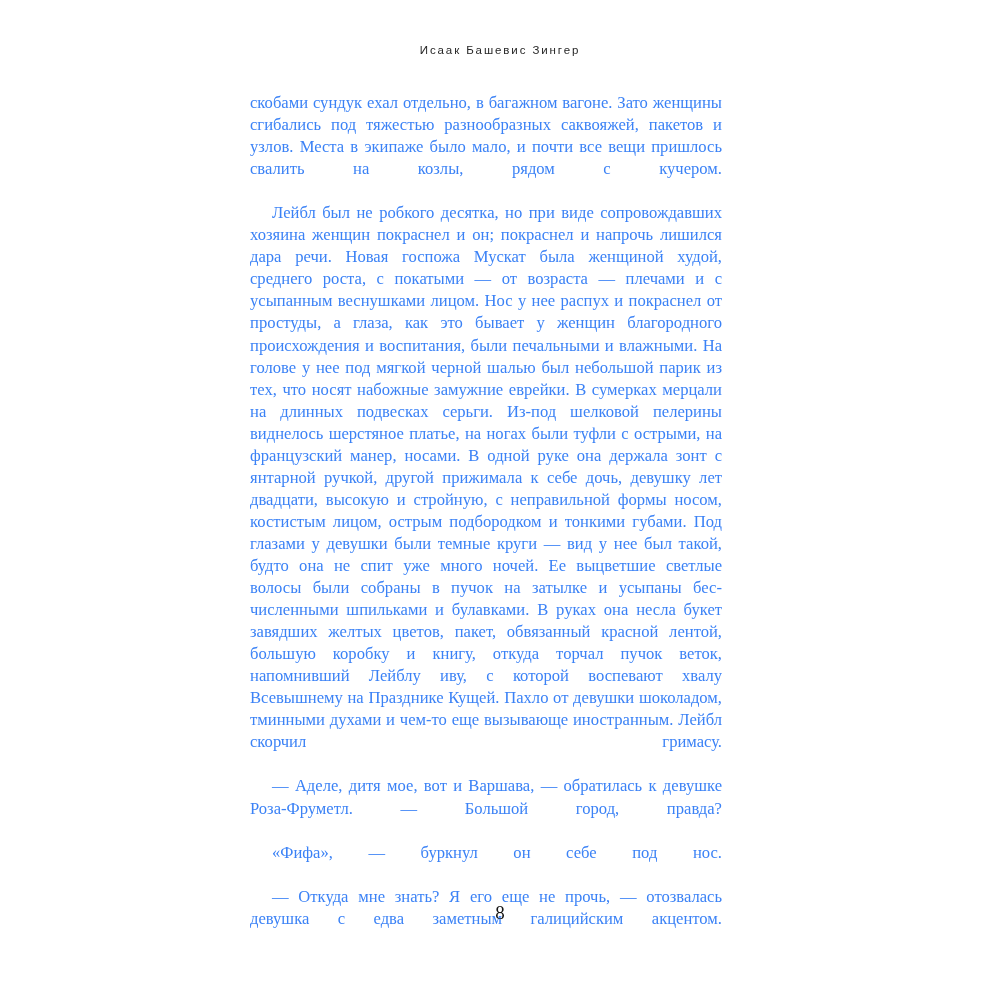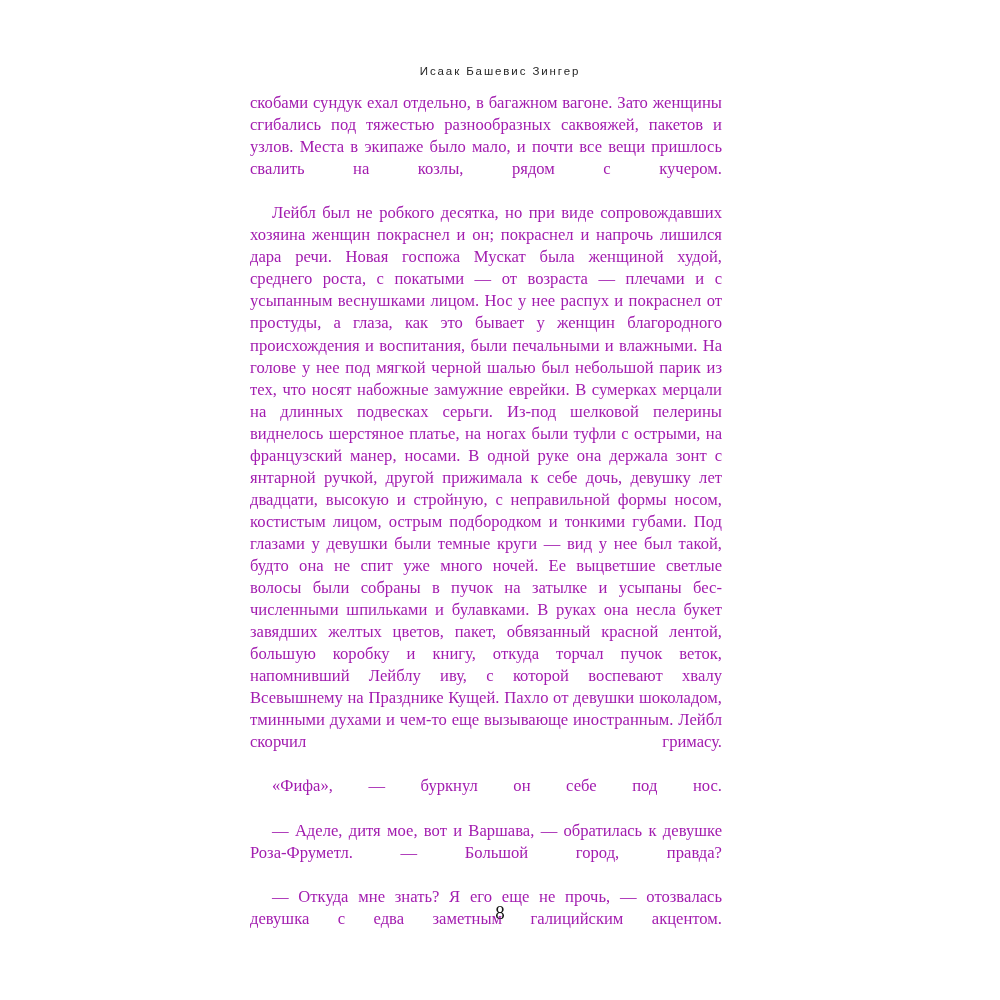--- a/index.html
+++ b/index.html
@@ -21,21 +21,21 @@
     width: 1000px;
     height: 1000px;
     background: #ffffff;
   }
 
   
   .running-header {
     position: absolute;
     left: 0;
     right: 0;
-    top: 65px;
+    top: 44px;
     text-align: center;
     font-family: "Liberation Sans", "DejaVu Sans", sans-serif;
     font-size: 11.5px;
     font-weight: 400;
     letter-spacing: 1.9px;
     color: #262626;
     white-space: nowrap;
   }
 
   
@@ -46,21 +46,21 @@
     width: 472px;
   }
 
   .para {
     margin: 0;
     text-align: justify;
     text-justify: inter-word;
     text-indent: 22px;
     font-size: 16.6px;
     line-height: 22.05px;
-    color: #a21caf;
+    color: #3b82f6;
     -webkit-hyphens: manual;
     hyphens: manual;
     word-spacing: 0.1px;
   }
 
   
   .para.continued {
     text-indent: 0;
   }
 
@@ -87,20 +87,20 @@
 </head>
 <body>
 
 <div class="page">
 
   <div class="running-header">Исаак Башевис Зингер</div>
 
   <div class="text-block">
     <p class="para continued">скобами сундук ехал отдельно, в багажном вагоне. Зато женщины сгибались под тяжестью разнообразных сак­вояжей, пакетов и узлов. Места в экипаже было мало, и почти все вещи пришлось свалить на козлы, рядом с ку­чером.</p>
     <p class="para">Лейбл был не робкого десятка, но при виде сопровож­давших хозяина женщин покраснел и он; покраснел и на­прочь лишился дара речи. Новая госпожа Мускат была женщиной худой, среднего роста, с покатыми — от воз­раста — плечами и с усыпанным веснушками лицом. Нос у нее распух и покраснел от простуды, а глаза, как это бы­вает у женщин благородного происхождения и воспита­ния, были печальными и влажными. На голове у нее под мягкой черной шалью был небольшой парик из тех, что носят набожные замужние еврейки. В сумерках мерцали на длинных подвесках серьги. Из-под шелковой пелери­ны виднелось шерстяное платье, на ногах были туфли с острыми, на французский манер, носами. В одной руке она держала зонт с янтарной ручкой, другой прижима­ла к себе дочь, девушку лет двадцати, высокую и строй­ную, с неправильной формы носом, костистым лицом, острым подбородком и тонкими губами. Под глазами у девушки были темные круги — вид у нее был такой, буд­то она не спит уже много ночей. Ее выцветшие светлые волосы были собраны в пучок на затылке и усыпаны бес­численными шпильками и булавками. В руках она несла букет завядших желтых цветов, пакет, обвязанный крас­ной лентой, большую коробку и книгу, откуда торчал пучок веток, напомнивший Лейблу иву, с которой вос­певают хвалу Всевышнему на Празднике Кущей. Пахло от девушки шоколадом, тминными духами и чем-то еще вызывающе иностранным. Лейбл скорчил гримасу.</p>
+    <p class="para">— Аделе, дитя мое, вот и Варшава, — обратилась к де­вушке Роза-Фруметл. — Большой город, правда?</p>
     <p class="para">«Фифа», — буркнул он себе под нос.</p>
-    <p class="para">— Аделе, дитя мое, вот и Варшава, — обратилась к де­вушке Роза-Фруметл. — Большой город, правда?</p>
     <p class="para">— Откуда мне знать? Я его еще не прочь, — отозва­лась девушка с едва заметным галицийским акцентом.</p>
   </div>
 
   <div class="folio">8</div>
 
 </div>
 
 </body></html>

